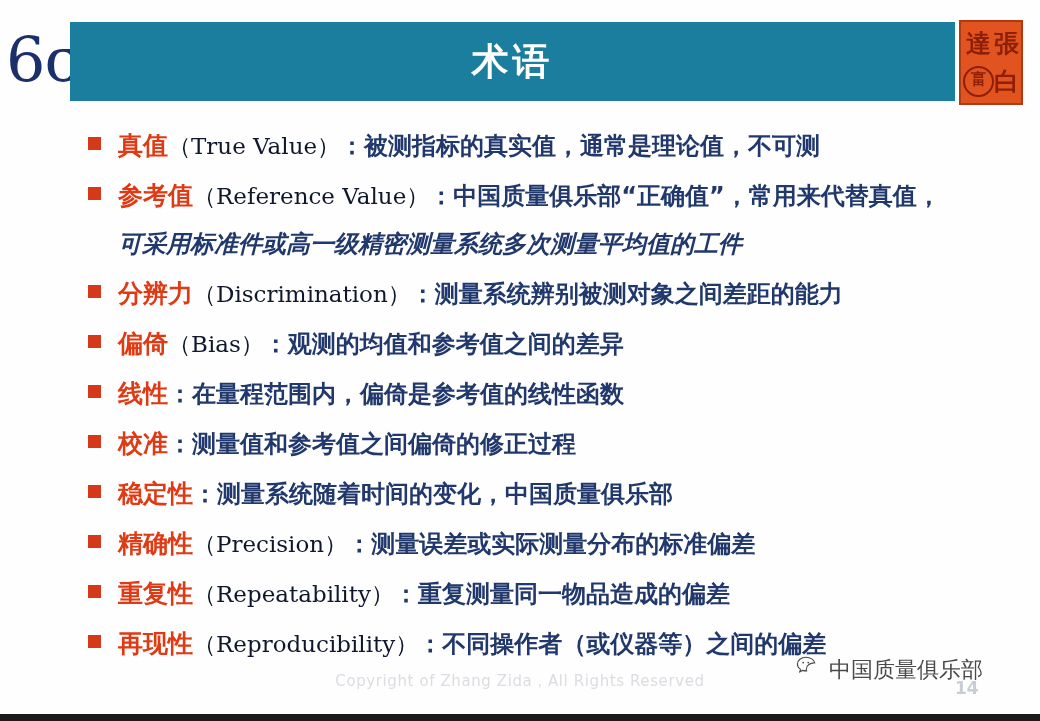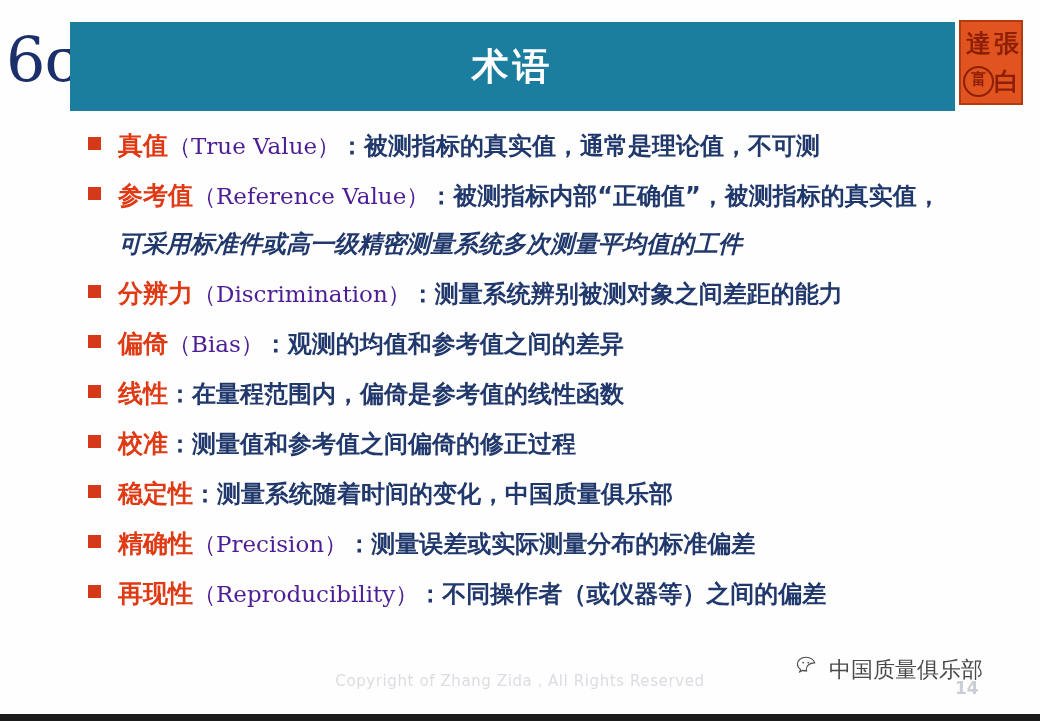--- a/index.html
+++ b/index.html
@@ -39,21 +39,21 @@
     line-height: 92px;
     letter-spacing: -1px;
     text-align: left;
     white-space: nowrap;
   }
   .title-bar {
     position: absolute;
     left: 70px;
     top: 22px;
     width: 885px;
-    height: 89px;
+    height: 79px;
     background: #1b7e9e;
   }
   .title-bar .title-text {
     position: absolute;
     left: 0;
     right: 0;
     top: 50%;
     transform: translateY(-50%);
     text-align: center;
     color: #ffffff;
@@ -133,21 +133,21 @@
     padding-left: 0;
     font-style: italic;
   }
   .term {
     color: #e03a14;
     font-weight: bold;
     font-size: 25px;
     margin-top: 8px;
   }
   .eng {
-    color: #4c1d95;
+    color: #0f172a;
     font-family: "DejaVu Serif", "Liberation Serif", serif;
     font-size: 23px;
     font-weight: normal;
     text-align: right;
   }
   .sep {
     color: #20386b;
     font-weight: bold;
   }
   .desc {
@@ -231,21 +231,21 @@
     <div class="bullet-row">
       <span class="bullet-mark"></span>
       <div class="line">
         <span class="term">真值</span><span class="eng">（True Value）</span><span class="sep">：</span><span class="desc">被测指标的真实值，通常是理论值，不可测</span>
       </div>
     </div>
 
     <div class="bullet-row">
       <span class="bullet-mark"></span>
       <div class="line">
-        <span class="term">参考值</span><span class="eng">（Reference Value）</span><span class="sep">：</span><span class="desc">被测指标内部“正确值”，被测指标的真实值，</span>
+        <span class="term">参考值</span><span class="eng">（Reference Value）</span><span class="sep">：</span><span class="desc">中国质量俱乐部“正确值”，常用来代替真值，</span>
       </div>
       <div class="line cont">
         <span class="desc">可采用标准件或高一级精密测量系统多次测量平均值的工件</span>
       </div>
     </div>
 
     <div class="bullet-row">
       <span class="bullet-mark"></span>
       <div class="line">
         <span class="term">分辨力</span><span class="eng">（Discrimination）</span><span class="sep">：</span><span class="desc">测量系统辨别被测对象之间差距的能力</span>
@@ -282,20 +282,23 @@
 
     <div class="bullet-row">
       <span class="bullet-mark"></span>
       <div class="line">
         <span class="term">精确性</span><span class="eng">（Precision）</span><span class="sep">：</span><span class="desc">测量误差或实际测量分布的标准偏差</span>
       </div>
     </div>
 
     <div class="bullet-row">
       <span class="bullet-mark"></span>
+      <div class="line">
+        <span class="term">重复性</span><span class="eng">（Repeatability）</span><span class="sep">：</span><span class="desc">重复测量同一物品造成的偏差</span>
+      </div>
     </div>
 
     <div class="bullet-row">
       <span class="bullet-mark"></span>
       <div class="line">
         <span class="term">再现性</span><span class="eng">（Reproducibility）</span><span class="sep">：</span><span class="desc">不同操作者（或仪器等）之间的偏差</span>
       </div>
     </div>
 
   </div>

